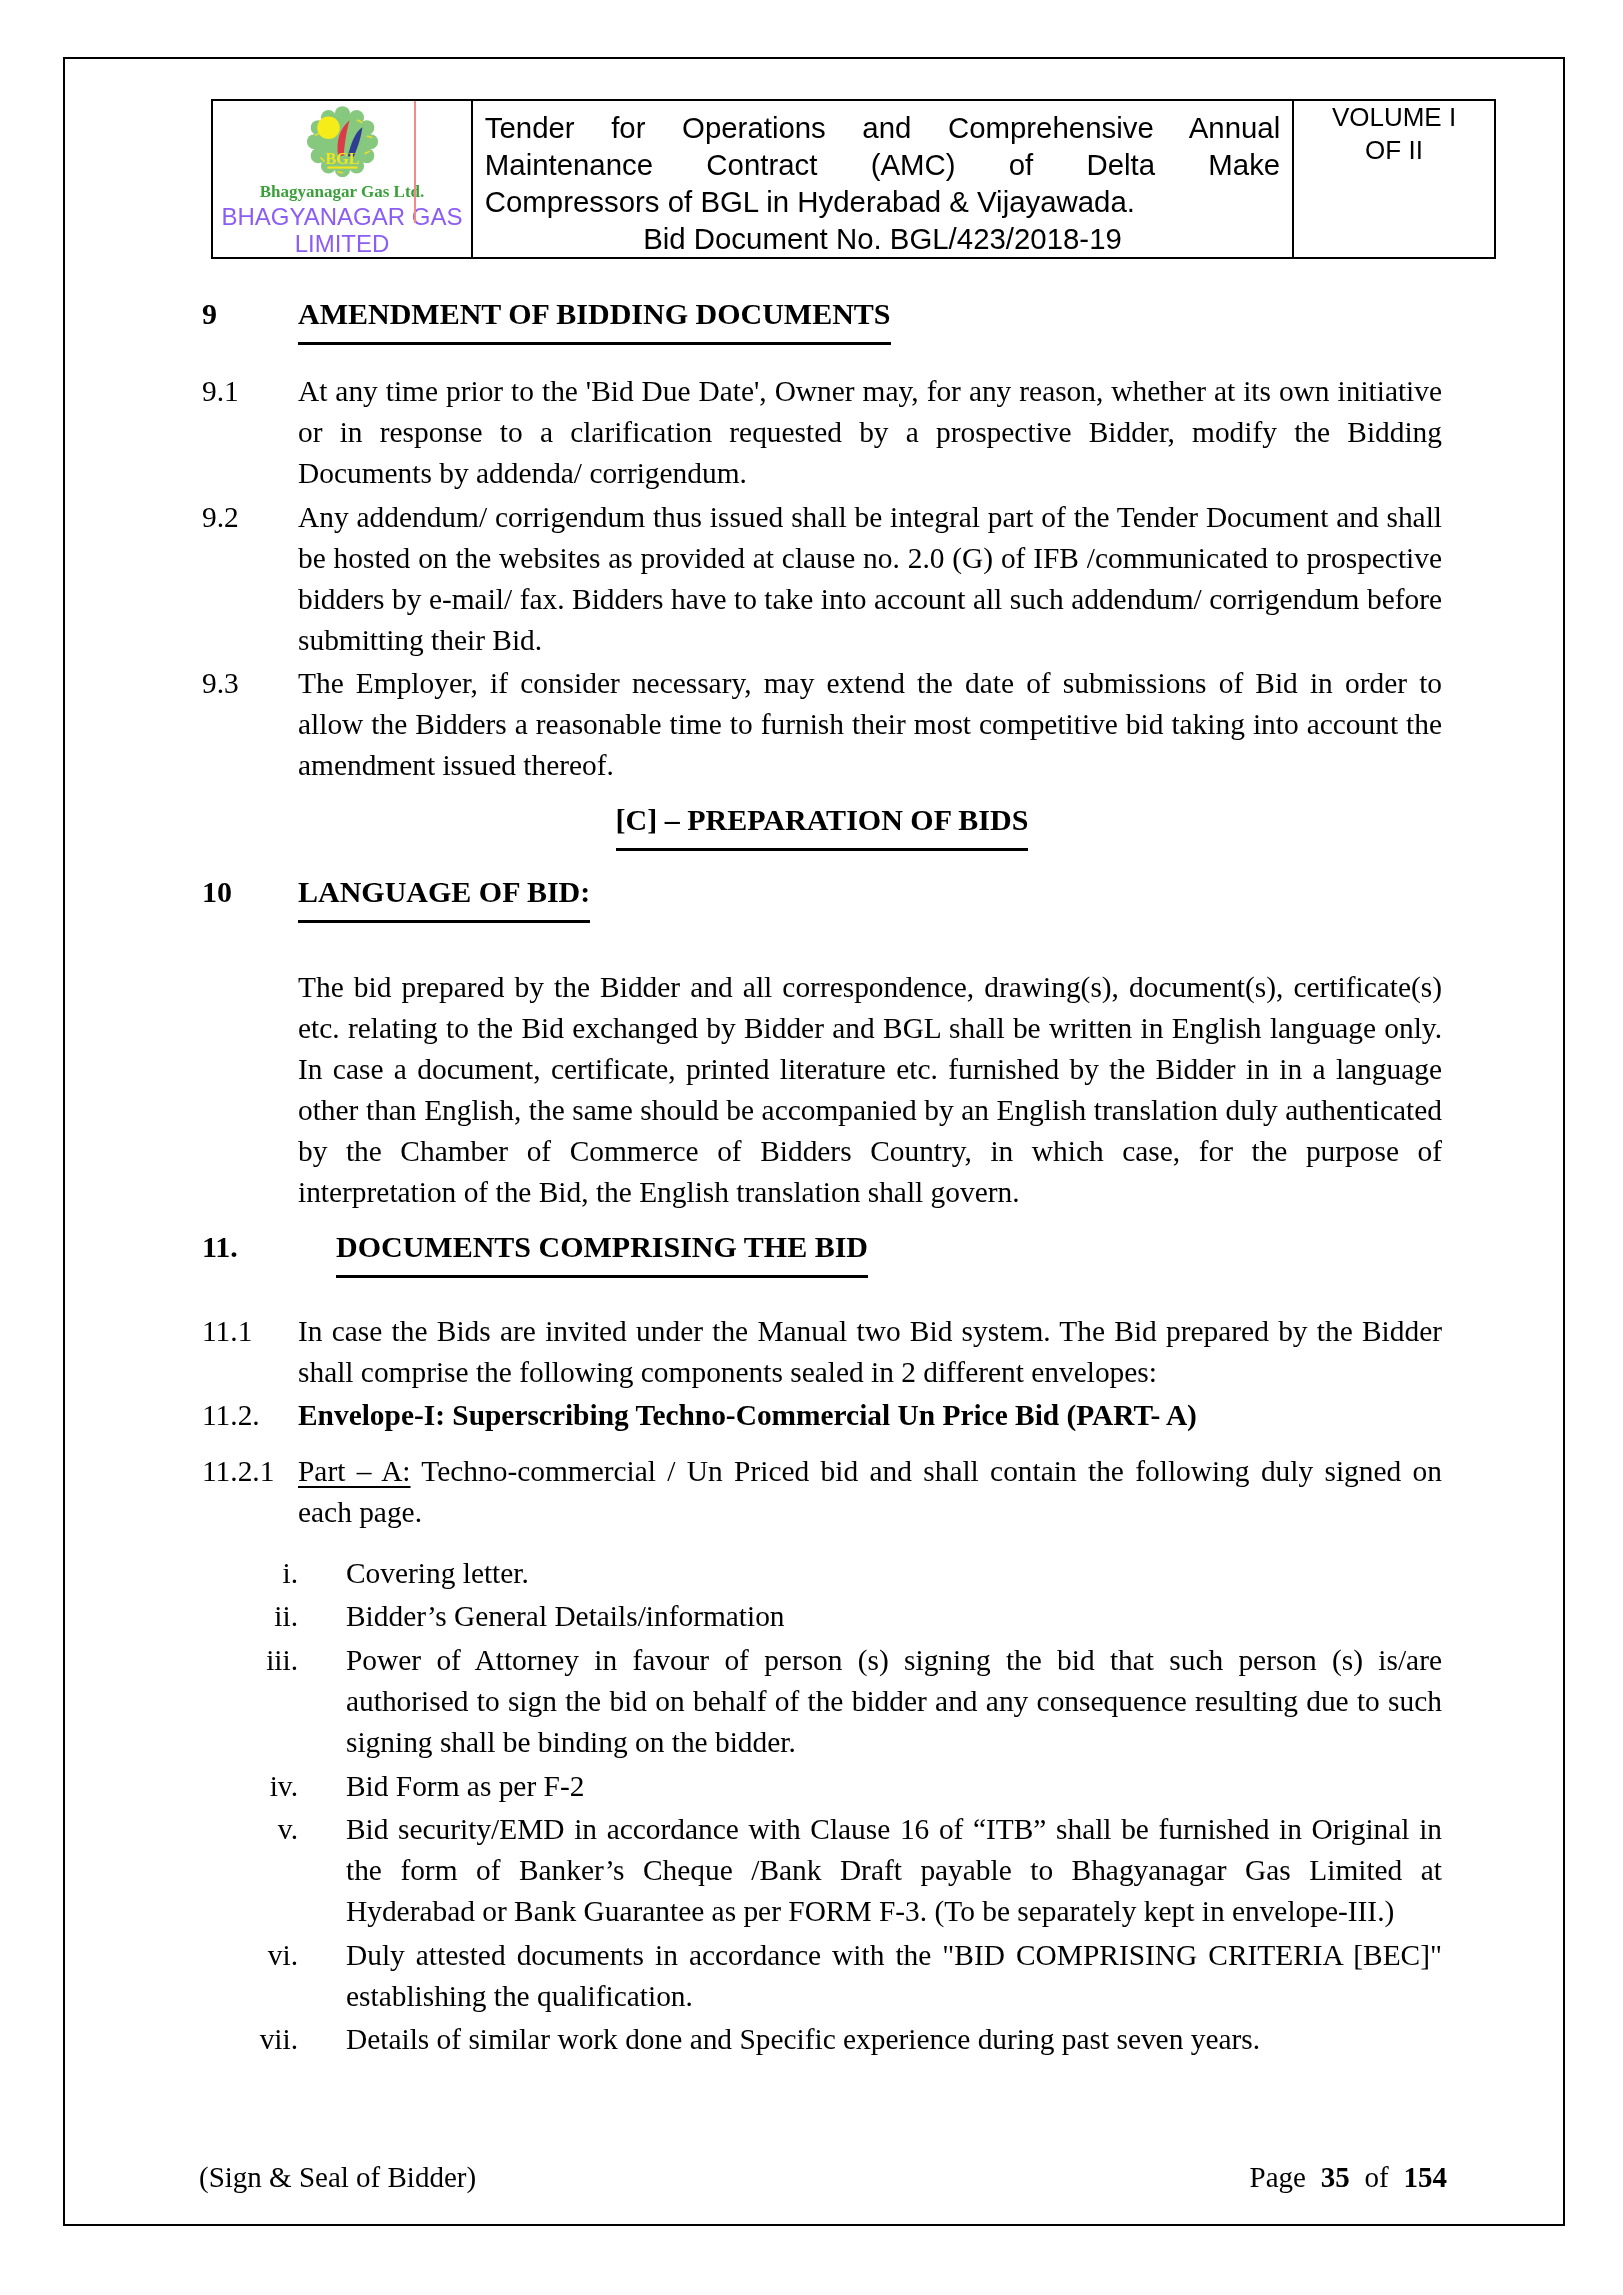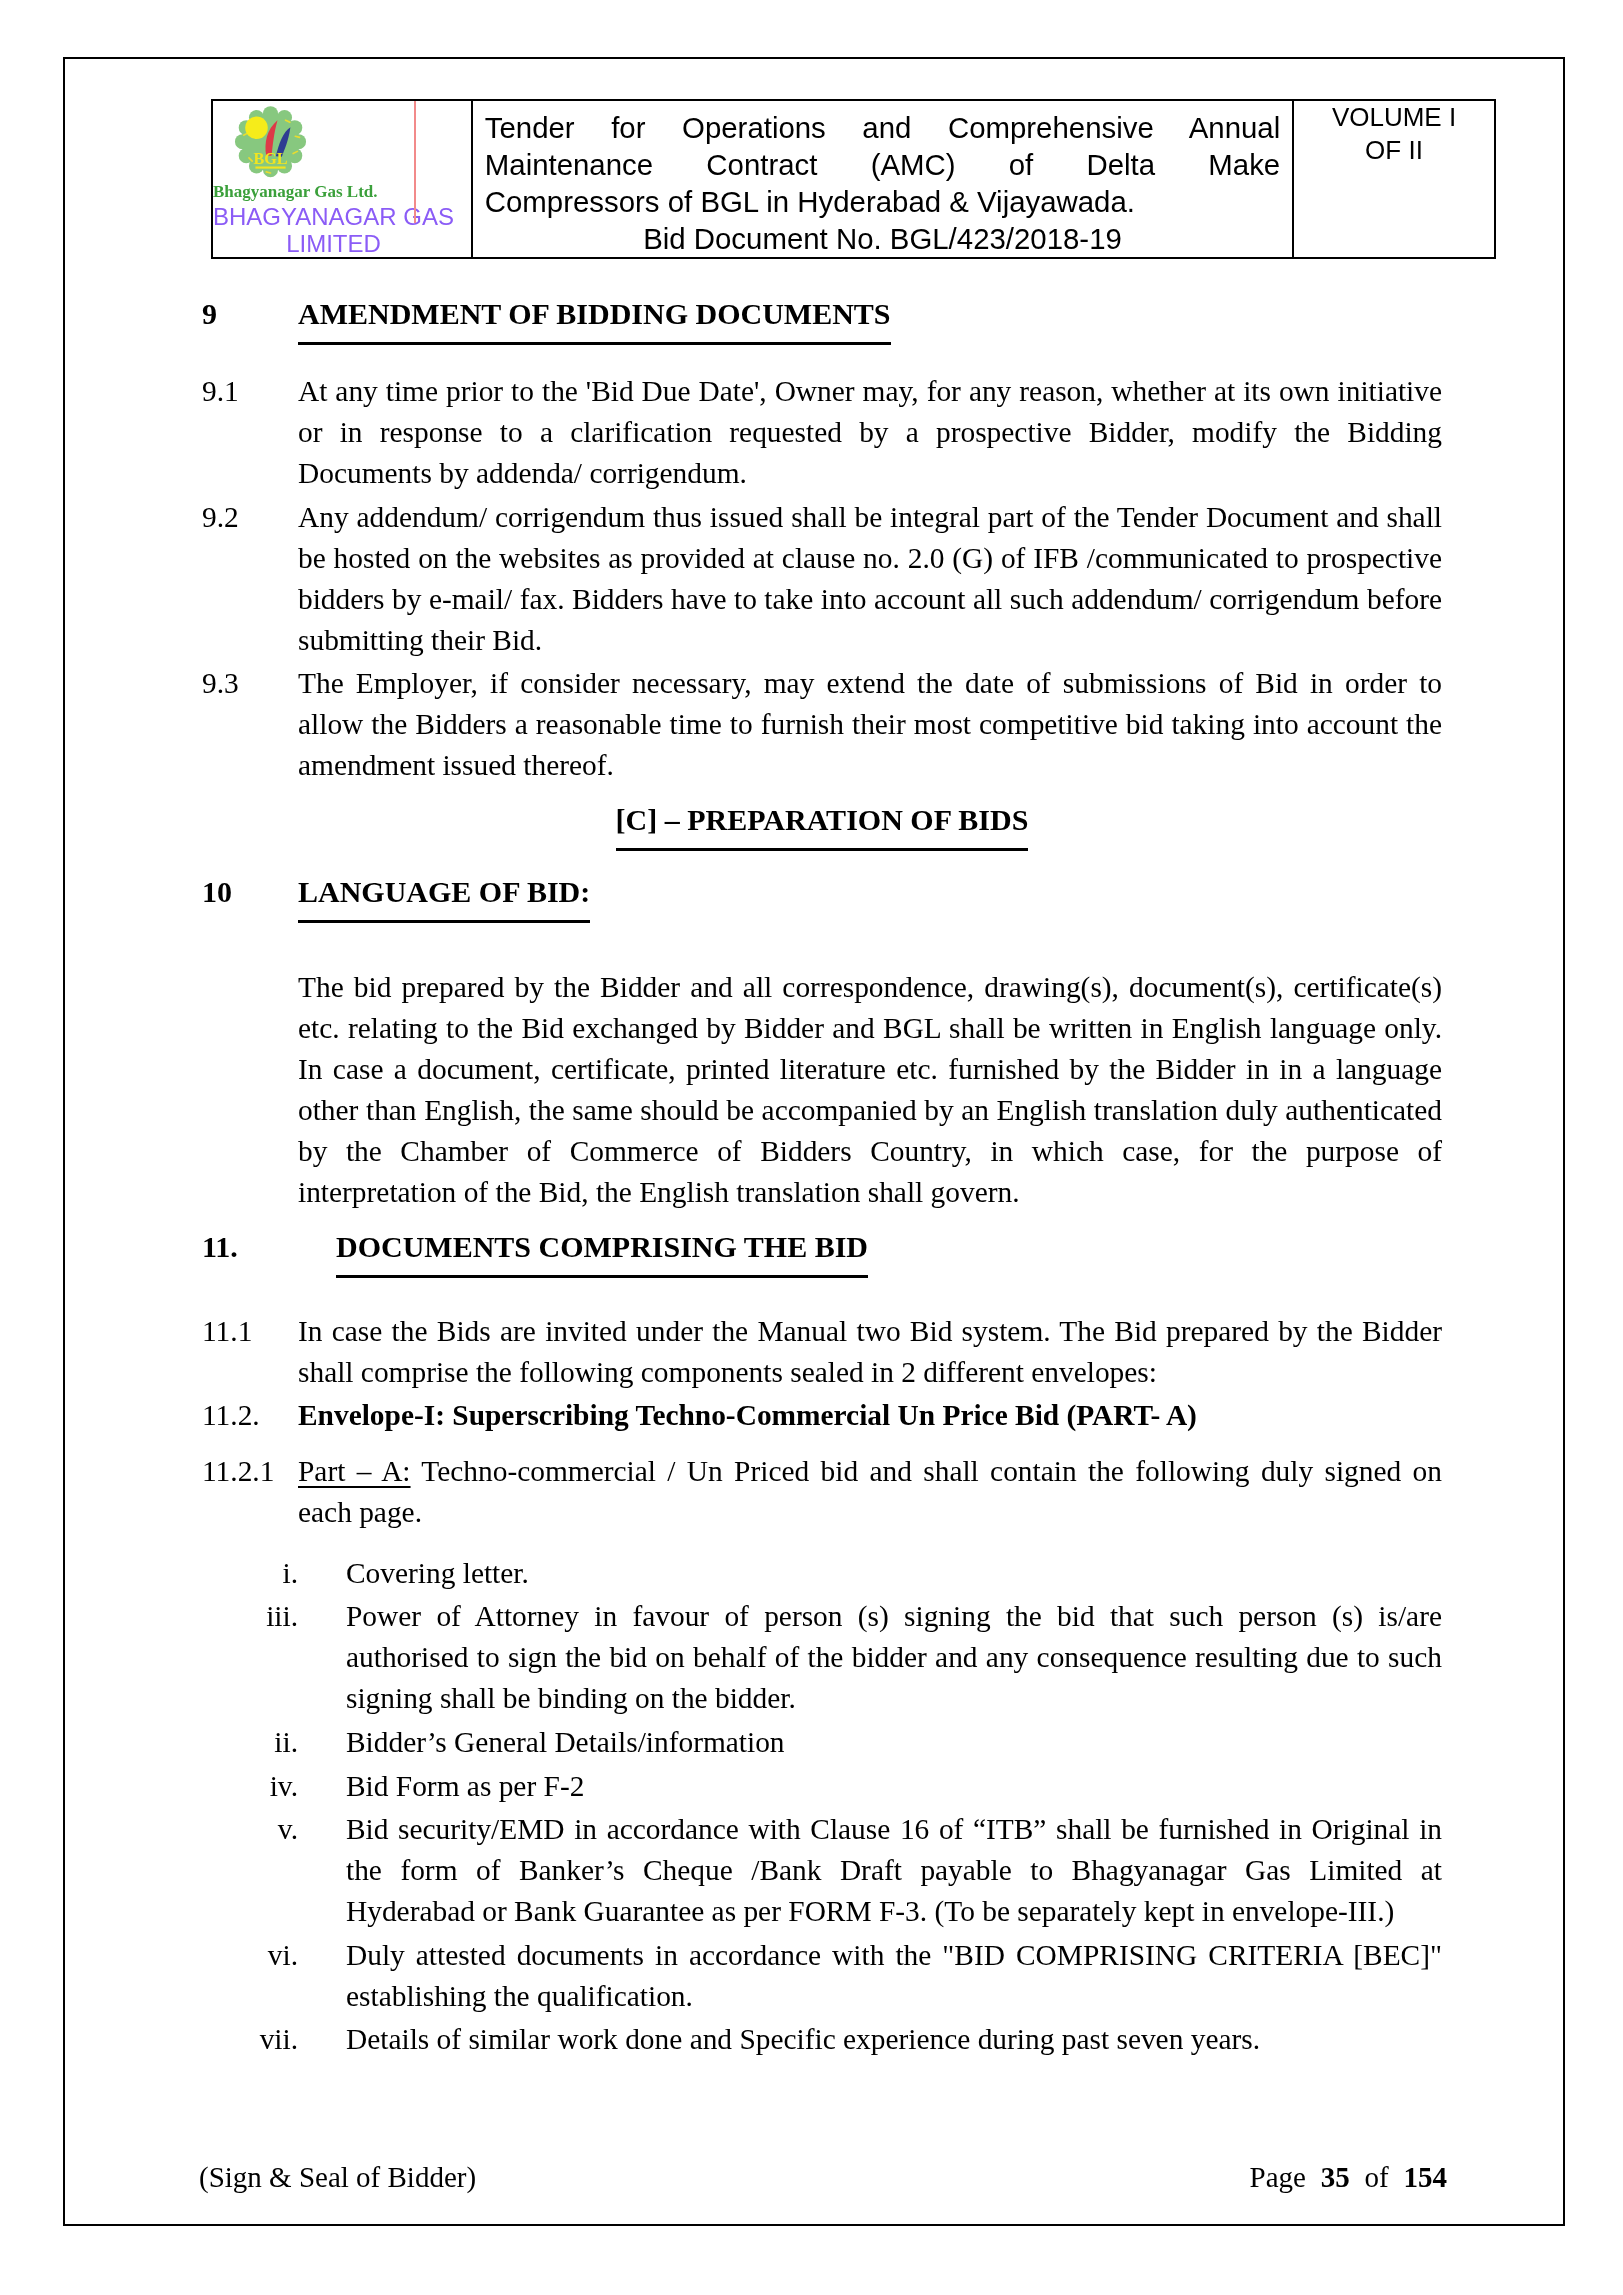--- a/index.html
+++ b/index.html
@@ -13,21 +13,21 @@
     border:2px solid #000;box-sizing:border-box;
   }
   
   .header-table{
     position:absolute;left:211px;top:99px;width:1285px;height:160px;
     border:2.6px solid #000;box-sizing:border-box;display:flex;background:#fff;
   }
   .cell{box-sizing:border-box;height:100%;}
   .cell-logo{
     width:260px;border-right:2.6px solid #000;position:relative;
-    display:flex;flex-direction:column;align-items:flex-start;padding-top:3.3px;
+    display:flex;flex-direction:column;align-items:center;padding-top:3.3px;
   }
   .red-line{position:absolute;left:201px;top:0;width:2px;height:122px;}
   .logo-svg{width:115px;height:84px;display:block;}
   .logo-subtitle{
     font-family:"Liberation Serif",serif;font-weight:bold;font-size:17px;
     line-height:18.3px;margin-top:-1.3px;
   }
   .company{
     font-family:"Liberation Sans",sans-serif;font-size:24px;line-height:27px;
     text-align:center;margin-top:2px;color:#8b5cf6;
@@ -185,26 +185,26 @@
   <div class="clause c11-2-1">
     <div class="cnum">11.2.1</div>
     <div class="cbody"><span class="ulabel">Part – A:</span><span> Techno-commercial / Un Priced bid and shall contain the following duly signed on each page.</span></div>
   </div>
 
   <div class="roman">
     <div class="rnum">i.</div>
     <div class="rbody">Covering letter.</div>
   </div>
   <div class="roman">
+    <div class="rnum">ii.</div>
+    <div class="rbody">Bidder’s General Details/information</div>
+  </div>
+  <div class="roman">
     <div class="rnum">iii.</div>
     <div class="rbody">Power of Attorney in favour of person (s) signing the bid that such person (s) is/are authorised to sign the bid on behalf of the bidder and any consequence resulting due to such signing shall be binding on the bidder.</div>
-  </div>
-  <div class="roman">
-    <div class="rnum">ii.</div>
-    <div class="rbody">Bidder’s General Details/information</div>
   </div>
   <div class="roman">
     <div class="rnum">iv.</div>
     <div class="rbody">Bid Form as per F-2</div>
   </div>
   <div class="roman">
     <div class="rnum">v.</div>
     <div class="rbody">Bid security/EMD in accordance with Clause 16 of “ITB” shall be furnished in Original in the form of Banker’s Cheque /Bank Draft payable to Bhagyanagar Gas Limited at Hyderabad or Bank Guarantee as per FORM F-3. (To be separately kept in envelope-III.)</div>
   </div>
   <div class="roman">

